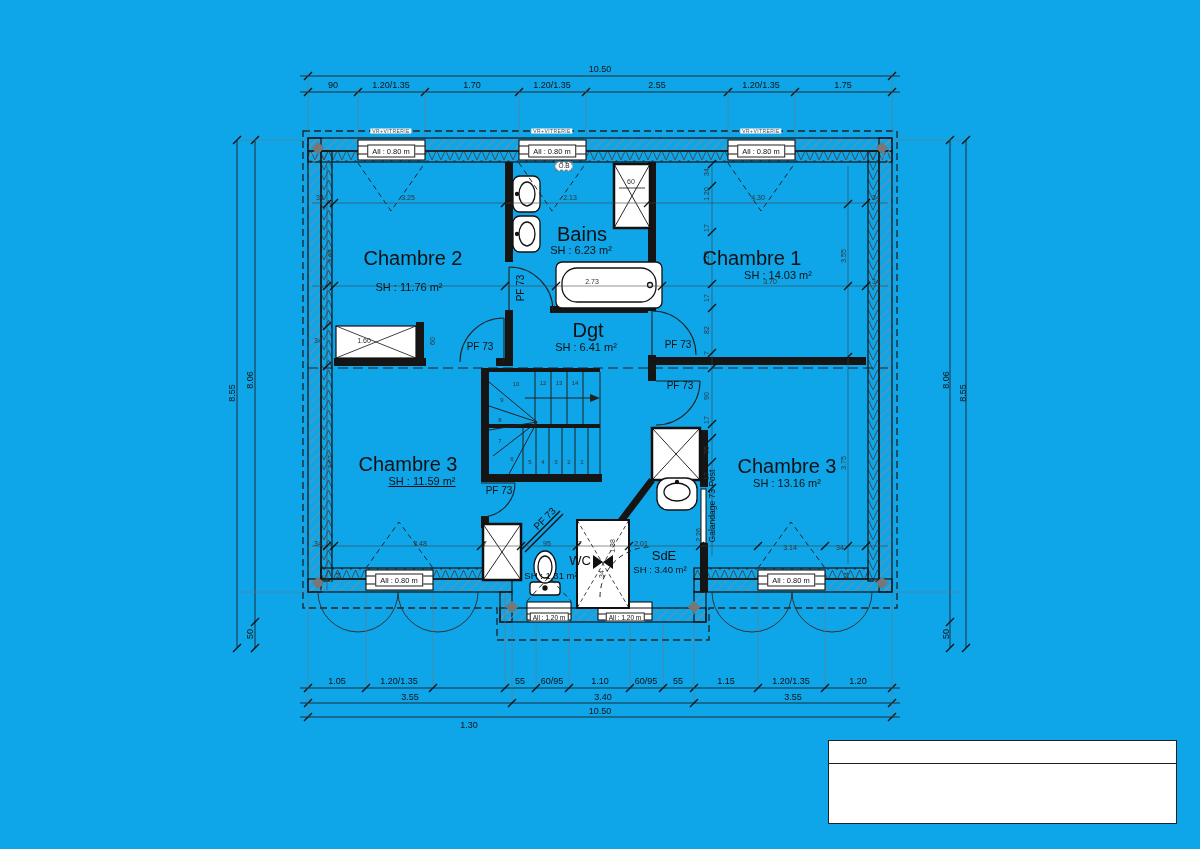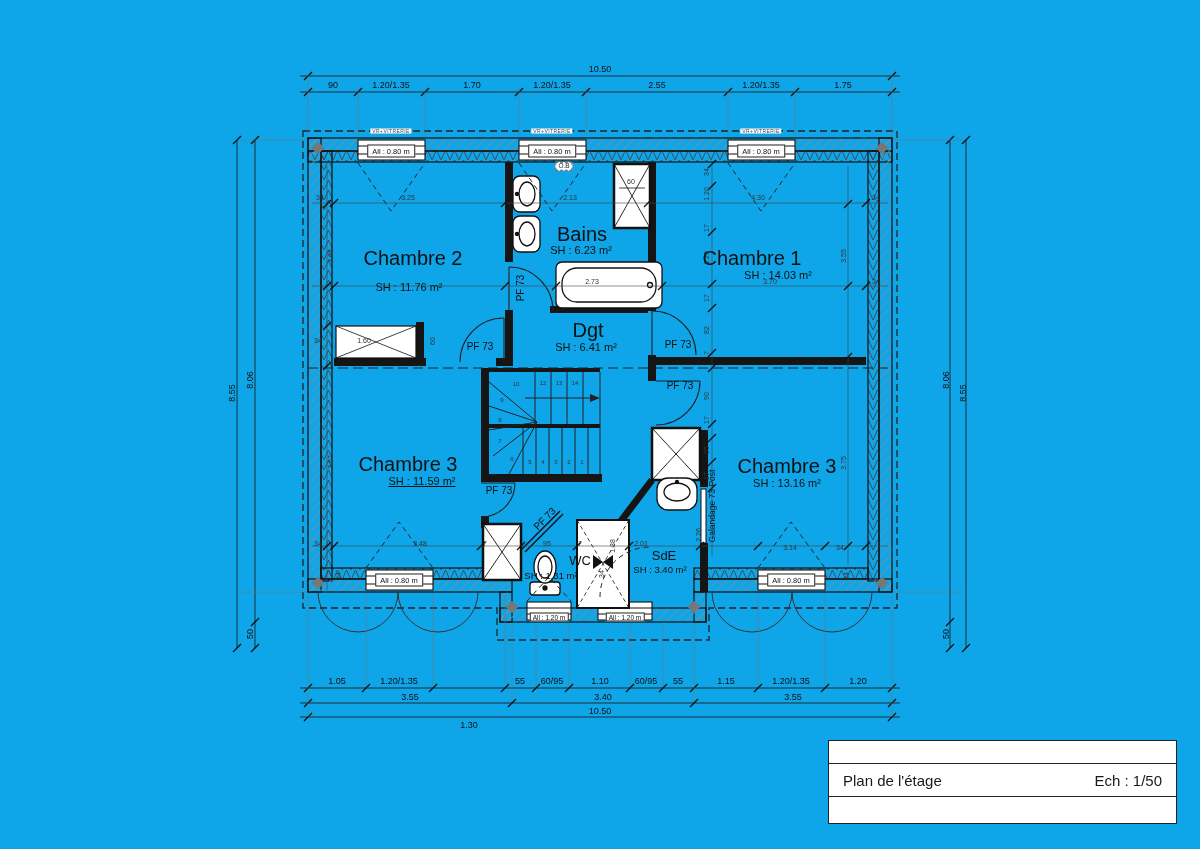--- a/index.html
+++ b/index.html
@@ -474,20 +474,16 @@
       <span class="win-label" style="left: 552px; top: 151px;">All : 0.80 m</span>
       <span class="win-label" style="left: 761px; top: 151px;">All : 0.80 m</span>
       <span class="win-label" style="left: 399px; top: 580px;">All : 0.80 m</span>
       <span class="win-label" style="left: 791px; top: 580px;">All : 0.80 m</span>
       <span class="win-label sm" style="left: 549px; top: 617px;">All : 1.20 m</span>
       <span class="win-label sm" style="left: 625px; top: 617px;">All : 1.20 m</span>
     </div>
 
   <div class="titleblock">
     <div class="tb-row tb-r1"></div>
-    <div class="tb-row tb-r2">
-      <span>Plan de l'étage</span>
-      <span>Ech : 1/50</span>
-    </div>
     <div class="tb-row tb-r3"></div>
   </div>
 
 </div>
 
 </body></html>

